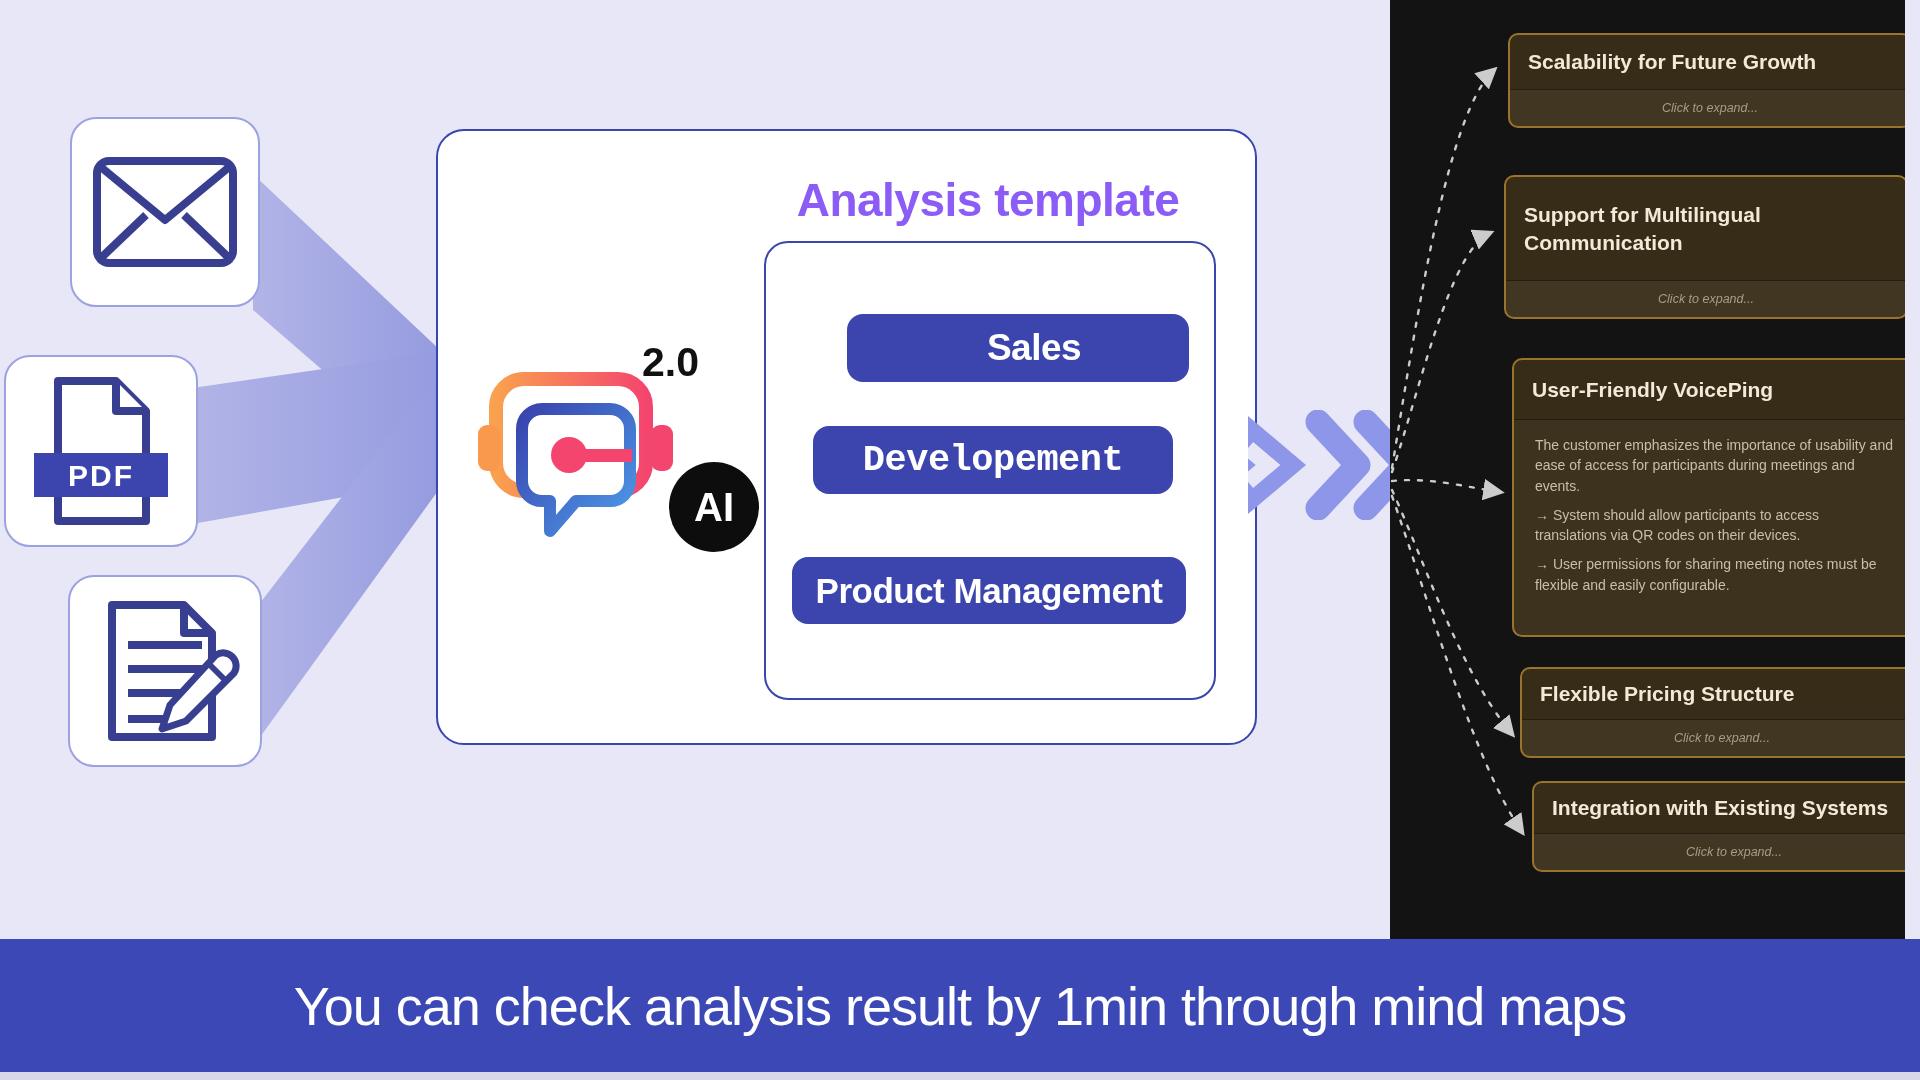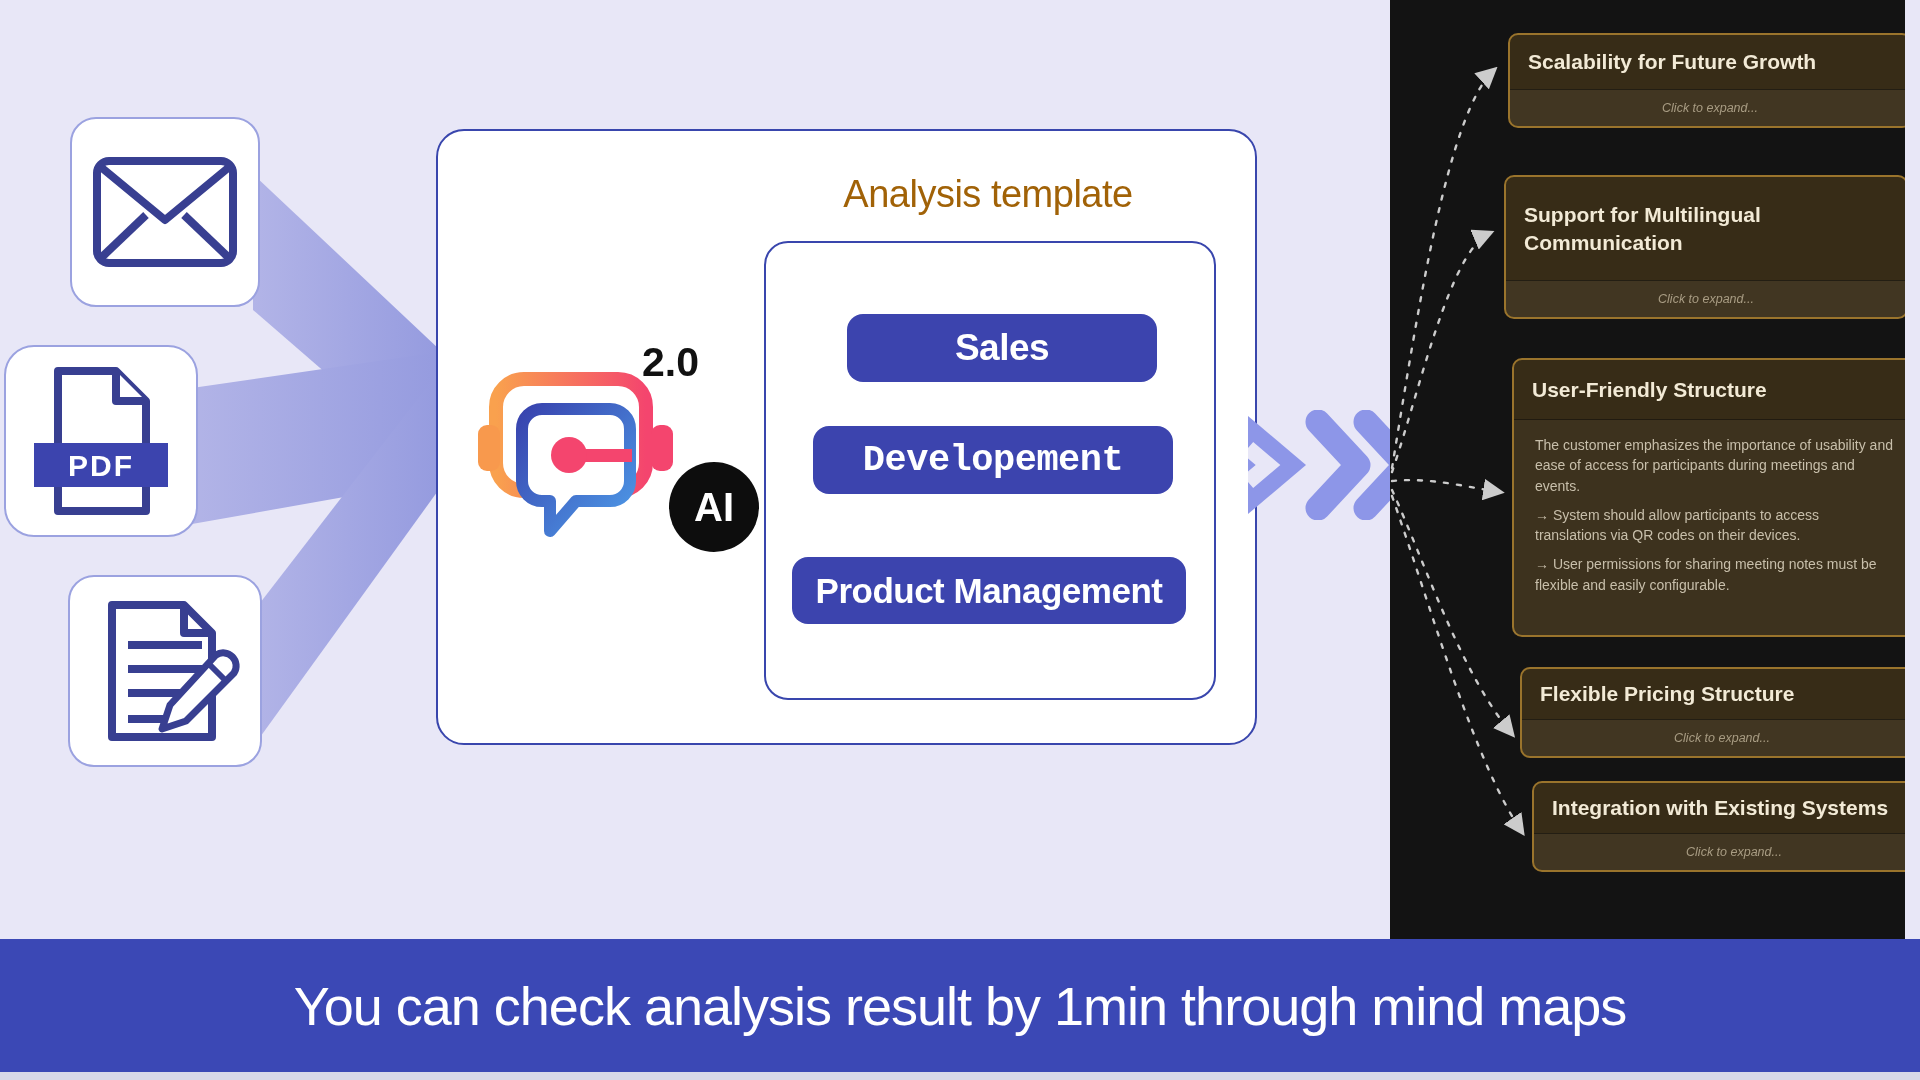--- a/index.html
+++ b/index.html
@@ -14,27 +14,27 @@
   
   .app-card{position:absolute;left:436px;top:129px;width:817px;height:612px;background:#ffffff;
             border:2.5px solid #3946ad;border-radius:28px;}
   .version{position:absolute;left:204px;top:208px;font-size:41px;font-weight:bold;color:#111;}
   .brand{position:absolute;left:18px;top:400px;width:235px;text-align:center;
          font-size:35px;font-weight:bold;color:#111;letter-spacing:.5px;}
   .ai-badge{position:absolute;left:231px;top:331px;width:90px;height:90px;border-radius:50%;
             background:#0d0d0d;display:flex;align-items:center;justify-content:center;
             color:#fff;font-size:40px;font-weight:bold;}
   .tpl-title{position:absolute;left:326px;top:42px;width:448px;text-align:center;
-             font-size:38px;font-weight:normal;color:#a16207;letter-spacing:-.5px;}
+             font-size:46px;font-weight:bold;color:#8b5cf6;letter-spacing:-.5px;}
   .inner-box{position:absolute;left:326px;top:110px;width:448px;height:455px;
              border:2px solid #3946ad;border-radius:24px;}
   .tpl-btn{position:absolute;background:#3c44ae;border-radius:16px;color:#fff;
            display:flex;align-items:center;justify-content:center;
            font-size:37px;font-weight:bold;letter-spacing:-.5px;}
-  .btn-sales{left:409px;top:183px;width:310px;height:68px;}
+  .btn-sales{left:409px;top:183px;width:310px;height:68px;padding-left:32px;}
   .btn-dev{left:375px;top:295px;width:360px;height:68px;font-family:Liberation Mono, monospace;}
   .btn-pm{left:354px;top:426px;width:394px;height:67px;font-size:35px;}
 
   
   .panel{position:absolute;left:1390px;top:0;width:515px;height:939px;background:#131313;overflow:hidden;}
   .node{position:absolute;width:404px;background:#372c17;border:2px solid #9a742c;border-radius:10px;
         display:flex;flex-direction:column;box-sizing:border-box;}
   .node-title{flex:1;display:flex;align-items:center;padding:6px 18px;
               font-size:21px;font-weight:bold;color:#f2ead6;line-height:1.3;}
   .node-footer{height:36px;display:flex;align-items:center;justify-content:center;
@@ -71,21 +71,21 @@
 
   <div class="icon-card" style="left:70px;top:117px;width:186px;height:186px;">
     <svg width="146" height="112" viewBox="0 0 146 112">
       <rect x="5" y="5" width="136" height="102" rx="12" fill="#ffffff" stroke="#383f91" stroke-width="8"></rect>
       <path d="M10 12 L73 64 L136 12" fill="none" stroke="#383f91" stroke-width="8" stroke-linejoin="round"></path>
       <path d="M10 101 L54 59" fill="none" stroke="#383f91" stroke-width="8"></path>
       <path d="M136 101 L92 59" fill="none" stroke="#383f91" stroke-width="8"></path>
     </svg>
   </div>
 
-  <div class="icon-card" style="left:4px;top:345px;width:190px;height:188px;border-radius:30px;">
+  <div class="icon-card" style="left:4px;top:355px;width:190px;height:188px;">
     <svg width="190" height="188" viewBox="0 0 190 188">
       <path d="M52 24 h58 l30 30 v110 h-88 z" fill="#ffffff" stroke="#383f91" stroke-width="8" stroke-linejoin="round"></path>
       <path d="M110 24 v30 h30" fill="#ffffff" stroke="#383f91" stroke-width="8" stroke-linejoin="round"></path>
       <rect x="28" y="96" width="134" height="44" fill="#3c44ae"></rect>
       <text x="95" y="129" text-anchor="middle" font-family="Liberation Sans, sans-serif" font-size="30" font-weight="bold" fill="#ffffff" letter-spacing="2">PDF</text>
     </svg>
   </div>
 
   <div class="icon-card" style="left:68px;top:575px;width:190px;height:188px;">
     <svg width="190" height="188" viewBox="0 0 190 188">
@@ -160,21 +160,21 @@
       <div class="node-title">Scalability for Future Growth</div>
       <div class="node-footer">Click to expand...</div>
     </div>
 
     <div class="node" style="left:114px;top:175px;height:144px;">
       <div class="node-title">Support for Multilingual Communication</div>
       <div class="node-footer">Click to expand...</div>
     </div>
 
     <div class="node" style="left:122px;top:358px;height:279px;">
-      <div class="node-title fixed">User-Friendly Structure</div>
+      <div class="node-title fixed">User-Friendly VoicePing</div>
       <div class="node-body">
         <p>The customer emphasizes the importance of usability and ease of access for participants during meetings and events.</p>
         <p>→ System should allow participants to access translations via QR codes on their devices.</p>
         <p>→ User permissions for sharing meeting notes must be flexible and easily configurable.</p>
       </div>
     </div>
 
     <div class="node" style="left:130px;top:667px;height:91px;">
       <div class="node-title">Flexible Pricing Structure</div>
       <div class="node-footer">Click to expand...</div>

